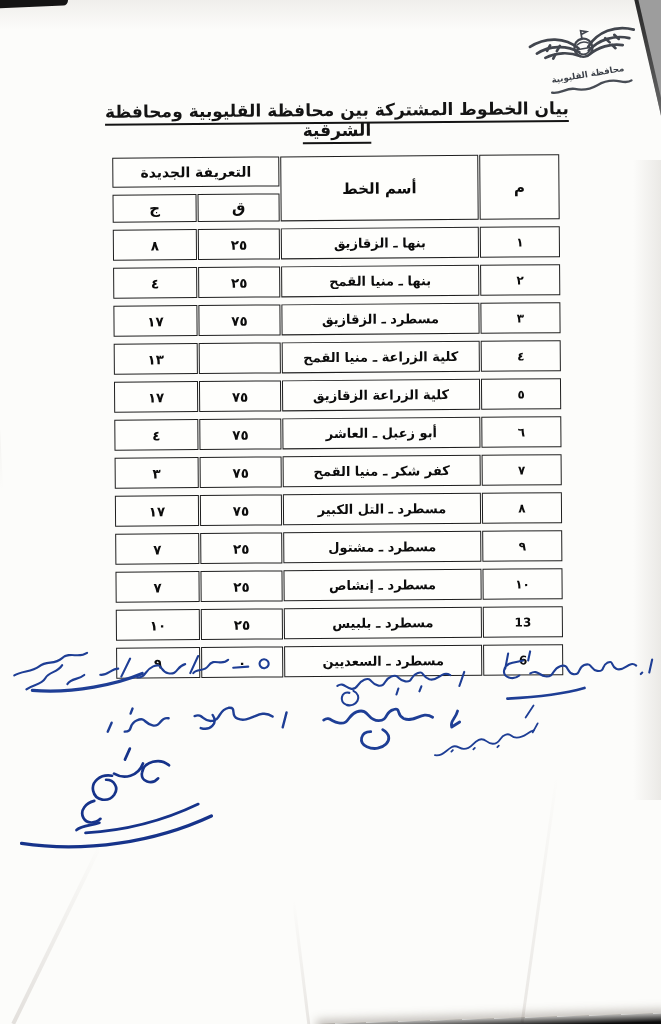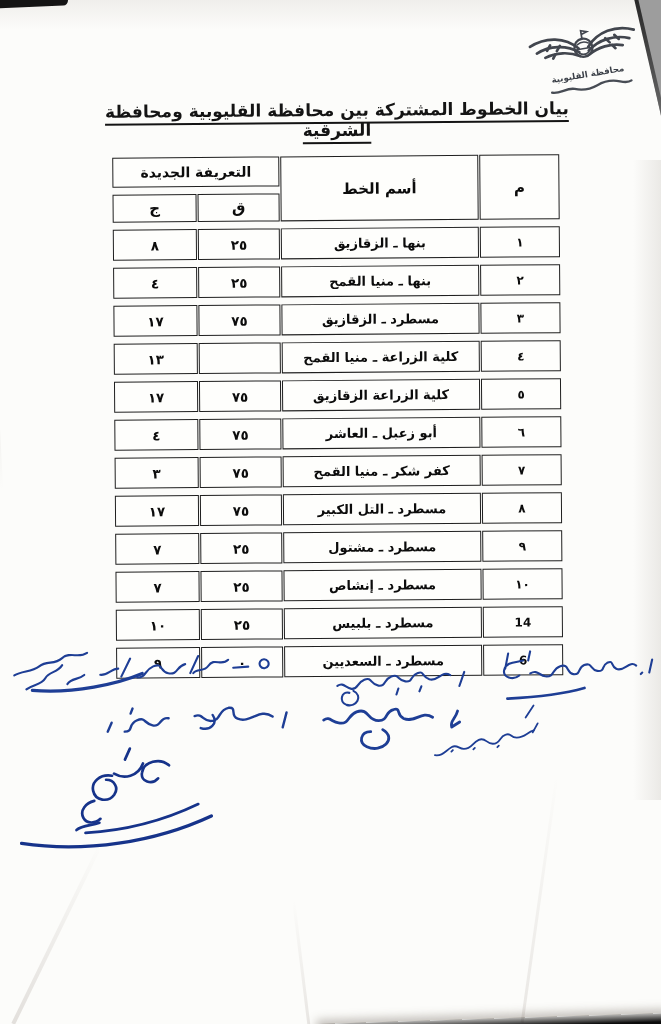--- a/index.html
+++ b/index.html
@@ -173,21 +173,21 @@
           <td class="val-cell">٢٥</td>
           <td class="val-cell">٧</td>
         </tr>
         <tr>
           <td class="num-cell">١٠</td>
           <td class="name-cell">مسطرد ـ إنشاص</td>
           <td class="val-cell">٢٥</td>
           <td class="val-cell">٧</td>
         </tr>
         <tr>
-          <td class="num-cell">14</td>
+          <td class="num-cell">13</td>
           <td class="name-cell">مسطرد ـ بلبيس</td>
           <td class="val-cell">٢٥</td>
           <td class="val-cell">١٠</td>
         </tr>
         <tr>
           <td class="num-cell">6</td>
           <td class="name-cell">مسطرد ـ السعديين</td>
           <td class="val-cell">٠</td>
           <td class="val-cell">٩</td>
         </tr>

